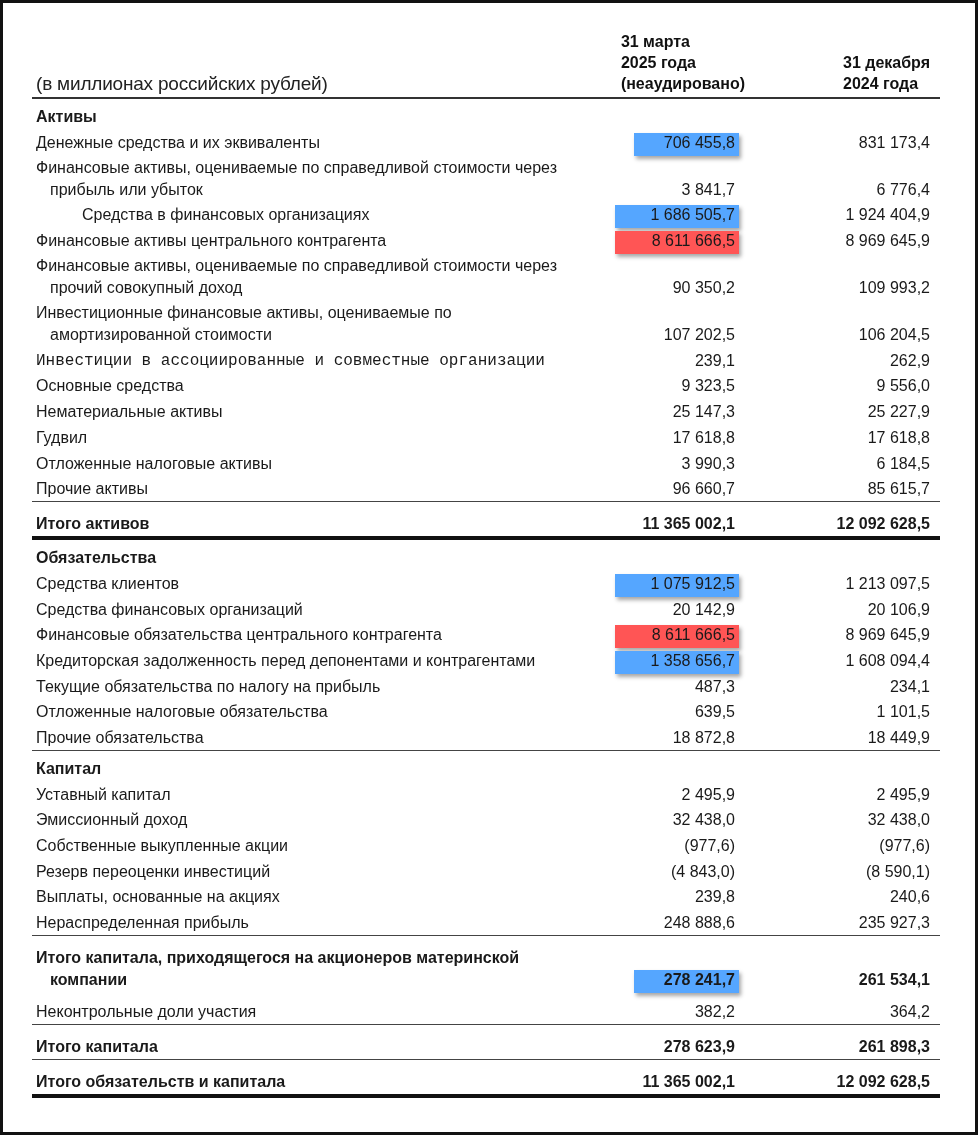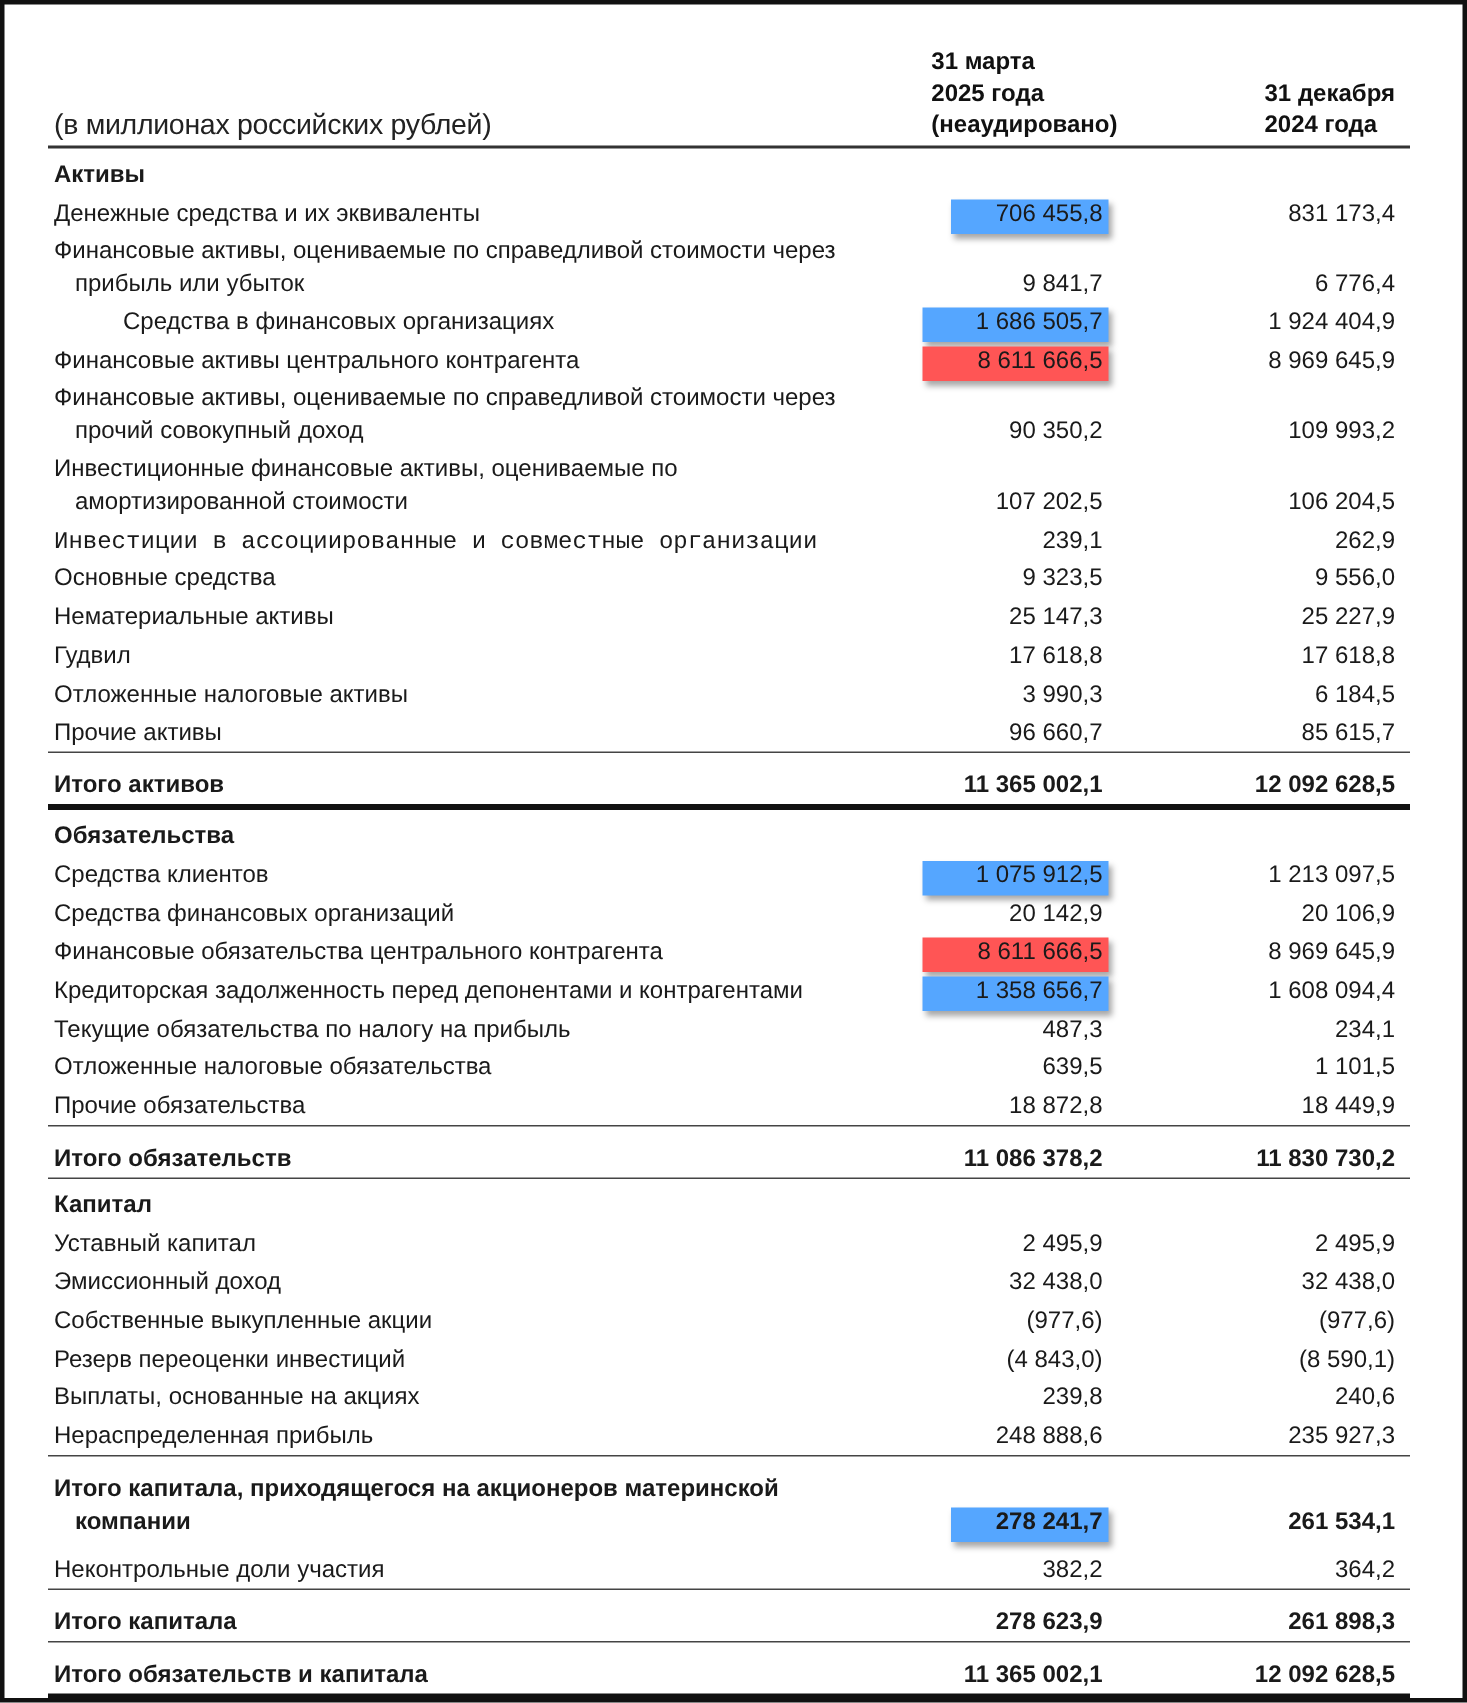--- a/index.html
+++ b/index.html
@@ -57,21 +57,21 @@
           <span style="display: block;">Денежные средства и их эквиваленты</span>
         </div>
         <div class="v v1"><div class="hl blue" style="background: rgb(85, 166, 255); width: 105.5px;"></div><span class="txt">706 455,8</span></div>
         <div class="v v2">831 173,4</div>
       </div>
       <div class="row h2">
         <div class="lbl">
           <span style="display: block;">Финансовые активы, оцениваемые по справедливой стоимости через</span>
           <span class="l2">прибыль или убыток</span>
         </div>
-        <div class="v v1"><span class="txt">9 841,7</span></div>
+        <div class="v v1"><span class="txt">3 841,7</span></div>
         <div class="v v2">6 776,4</div>
       </div>
       <div class="row h1">
         <div class="lbl">
           <span style="display: block; margin-left: 46px;">Средства в финансовых организациях</span>
         </div>
         <div class="v v1"><div class="hl blue" style="background: rgb(85, 166, 255); width: 124.5px;"></div><span class="txt">1 686 505,7</span></div>
         <div class="v v2">1 924 404,9</div>
       </div>
       <div class="row h1">
@@ -189,25 +189,20 @@
         </div>
         <div class="v v1"><span class="txt">639,5</span></div>
         <div class="v v2">1 101,5</div>
       </div>
       <div class="row h1">
         <div class="lbl">
           <span style="display: block;">Прочие обязательства</span>
         </div>
         <div class="v v1"><span class="txt">18 872,8</span></div>
         <div class="v v2">18 449,9</div>
-      </div>
-      <div class="row h1 tot bt" style="height: 34px;">
-        <div class="lbl">Итого обязательств</div>
-        <div class="v v1"><span class="txt">11 086 378,2</span></div>
-        <div class="v v2">11 830 730,2</div>
       </div>
       <div class="bt"></div>
       <div class="row sec h1" style="height: 30px;">
         <div class="lbl">Капитал</div>
       </div>
       <div class="row h1">
         <div class="lbl">
           <span style="display: block;">Уставный капитал</span>
         </div>
         <div class="v v1"><span class="txt">2 495,9</span></div>

